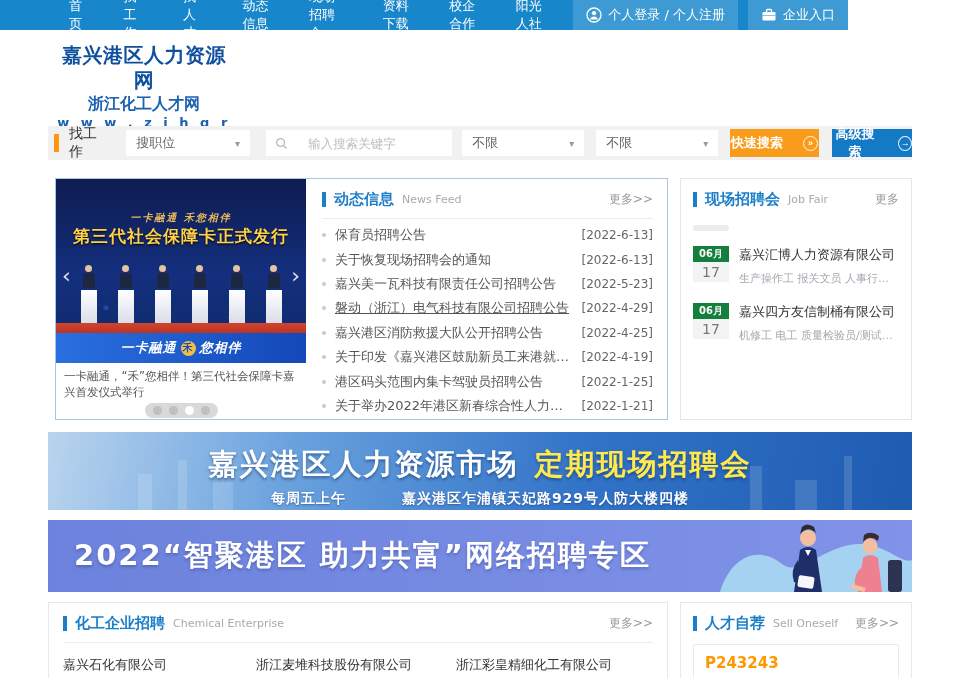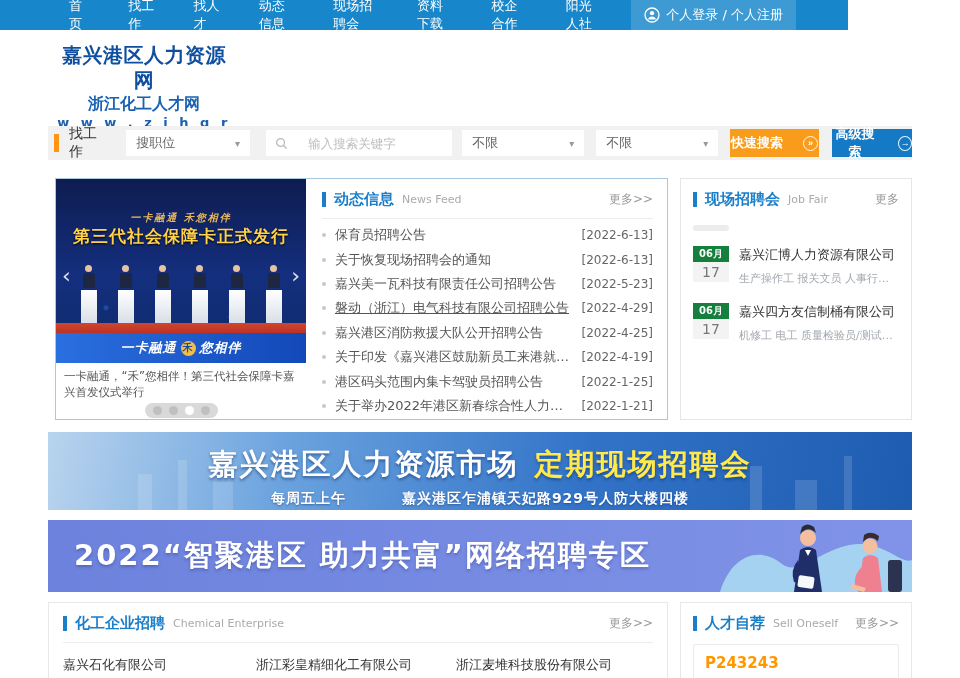--- a/index.html
+++ b/index.html
@@ -6,21 +6,21 @@
   html,body{width:960px;height:678px;overflow:hidden;background:#fff;
     font-family:"DejaVu Sans","Liberation Sans",sans-serif}
   body{position:relative}
   a{text-decoration:none;color:inherit}
 
   
   .topbar{position:absolute;top:0;left:0;width:848px;height:30px;background:#1886cb;
     display:flex;align-items:stretch;color:#fff}
   .topnav{display:flex;margin-left:50px}
   .topnav .nav-item{display:flex;align-items:center;padding:0 19px;font-size:13px;color:#fff;cursor:pointer}
-  .topbar-right{margin-left:auto;display:flex;align-items:stretch;margin-right:52px}
+  .topbar-right{margin-left:auto;display:flex;align-items:stretch;}
   .tb-btn{display:flex;align-items:center;gap:6px;padding:0 13px;margin-left:10px;
     background:rgba(255,255,255,.17);font-size:13px;cursor:pointer;white-space:nowrap}
   .tb-ic{display:inline-flex;width:16px;height:16px}
 
   
   .header{position:absolute;top:30px;left:0;width:960px;height:88px;background:#fff}
   .logo{position:absolute;left:55px;top:13px;width:178px;text-align:center;font-weight:bold;line-height:1.25}
   .logo-line1{font-size:20px;letter-spacing:.5px;color:#0f4f9f}
   .logo-line2{font-size:16px;color:#1a61b0;margin-top:1px}
   .logo-line3{font-size:13px;letter-spacing:3.5px;color:#1a61b0;margin-top:1px}
@@ -155,20 +155,30 @@
     <div class="tb-btn">
       <span class="tb-ic">
         <svg viewBox="0 0 16 16" width="16" height="16">
             <circle cx="8" cy="8" r="7" fill="none" stroke="#fff" stroke-width="1.3"></circle>
             <circle cx="8" cy="6.2" r="2.1" fill="#fff"></circle>
             <path d="M3.8 12.4c.8-2 2.4-3 4.2-3s3.4 1 4.2 3" fill="#fff"></path>
           </svg>
       </span>
       <span>个人登录 / 个人注册</span>
     </div>
+    <div class="tb-btn">
+      <span class="tb-ic">
+        <svg viewBox="0 0 16 16" width="16" height="16">
+            <rect x="1.5" y="5" width="13" height="8.5" rx="1" fill="#fff"></rect>
+            <path d="M5.5 5V3.5a1 1 0 0 1 1-1h3a1 1 0 0 1 1 1V5" fill="none" stroke="#fff" stroke-width="1.4"></path>
+            <rect x="1.5" y="8" width="13" height="1" fill="#1886cb" opacity=".5"></rect>
+          </svg>
+      </span>
+      <span>企业入口</span>
+    </div>
   </div>
 </div>
 
 <div class="header">
   <div class="logo">
     <div class="logo-line1">嘉兴港区人力资源网</div>
     <div class="logo-line2">浙江化工人才网</div>
     <div class="logo-line3">w w w . z j h g r c . c n</div>
   </div>
 </div>
@@ -395,25 +405,25 @@
       <span class="sec-sub">Chemical Enterprise</span>
       <a class="sec-more">更多&gt;&gt;</a>
     </div>
     <div class="sec-div"></div>
     <div class="chem-grid">
       <div class="company">
         <div class="company-name">嘉兴石化有限公司</div>
 
       </div>
       <div class="company">
+        <div class="company-name">浙江麦堆科技股份有限公司</div>
+
+      </div>
+      <div class="company">
         <div class="company-name">浙江彩皇精细化工有限公司</div>
-
-      </div>
-      <div class="company">
-        <div class="company-name">浙江麦堆科技股份有限公司</div>
 
       </div>
     </div>
   </div>
 
   <div class="talent">
     <div class="sec-head">
       <span class="sec-bar"></span>
       <span class="sec-title">人才自荐</span>
       <span class="sec-sub">Sell Oneself</span>

